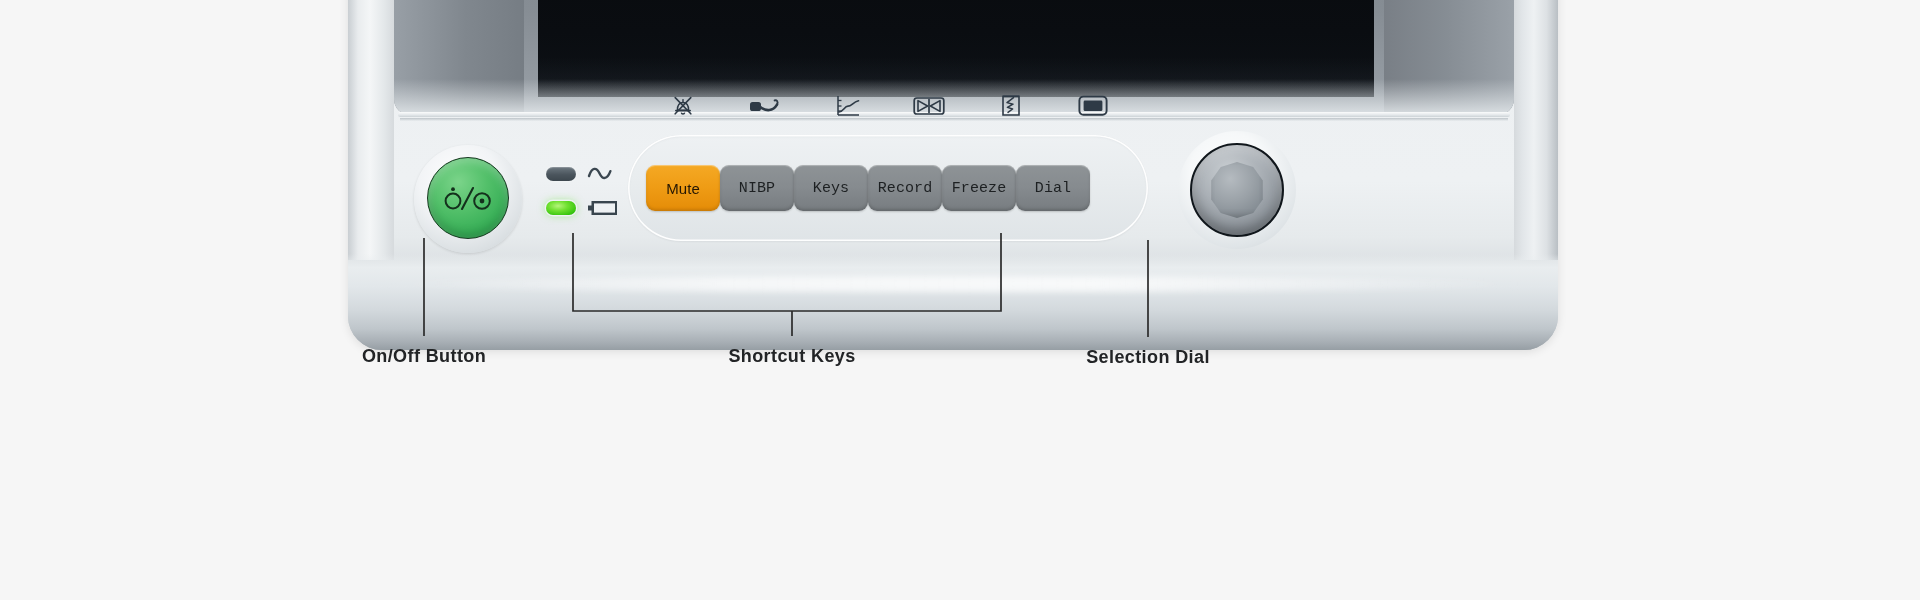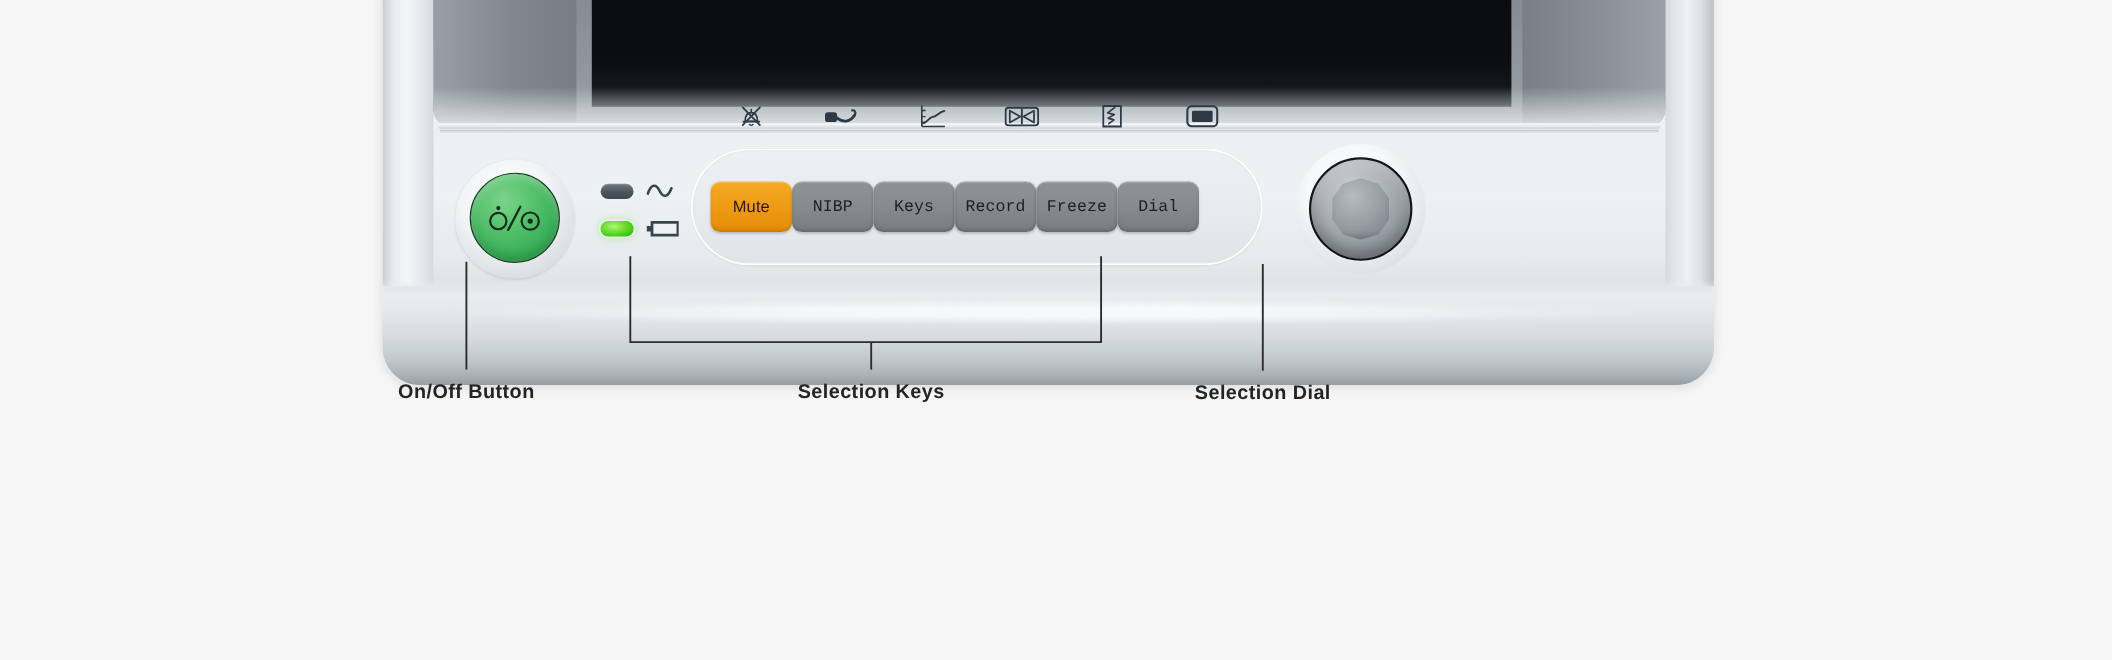--- a/index.html
+++ b/index.html
@@ -428,16 +428,16 @@
 
     <line x1="424" y1="238" x2="424" y2="336"></line>
 
     <path d="M573 233 L573 311 L1001 311 L1001 233"></path>
     <line x1="792" y1="311" x2="792" y2="336"></line>
 
     <line x1="1148" y1="240" x2="1148" y2="337"></line>
   </svg>
 
   <div class="label" style="left:424px; top:346px;">On/Off Button</div>
-  <div class="label" style="left:792px; top:346px;">Selection Keys</div>
+  <div class="label" style="left:792px; top:346px;">Shortcut Keys</div>
   <div class="label" style="left:1148px; top:347px;">Selection Dial</div>
 
 </div>
 
 </body></html>

